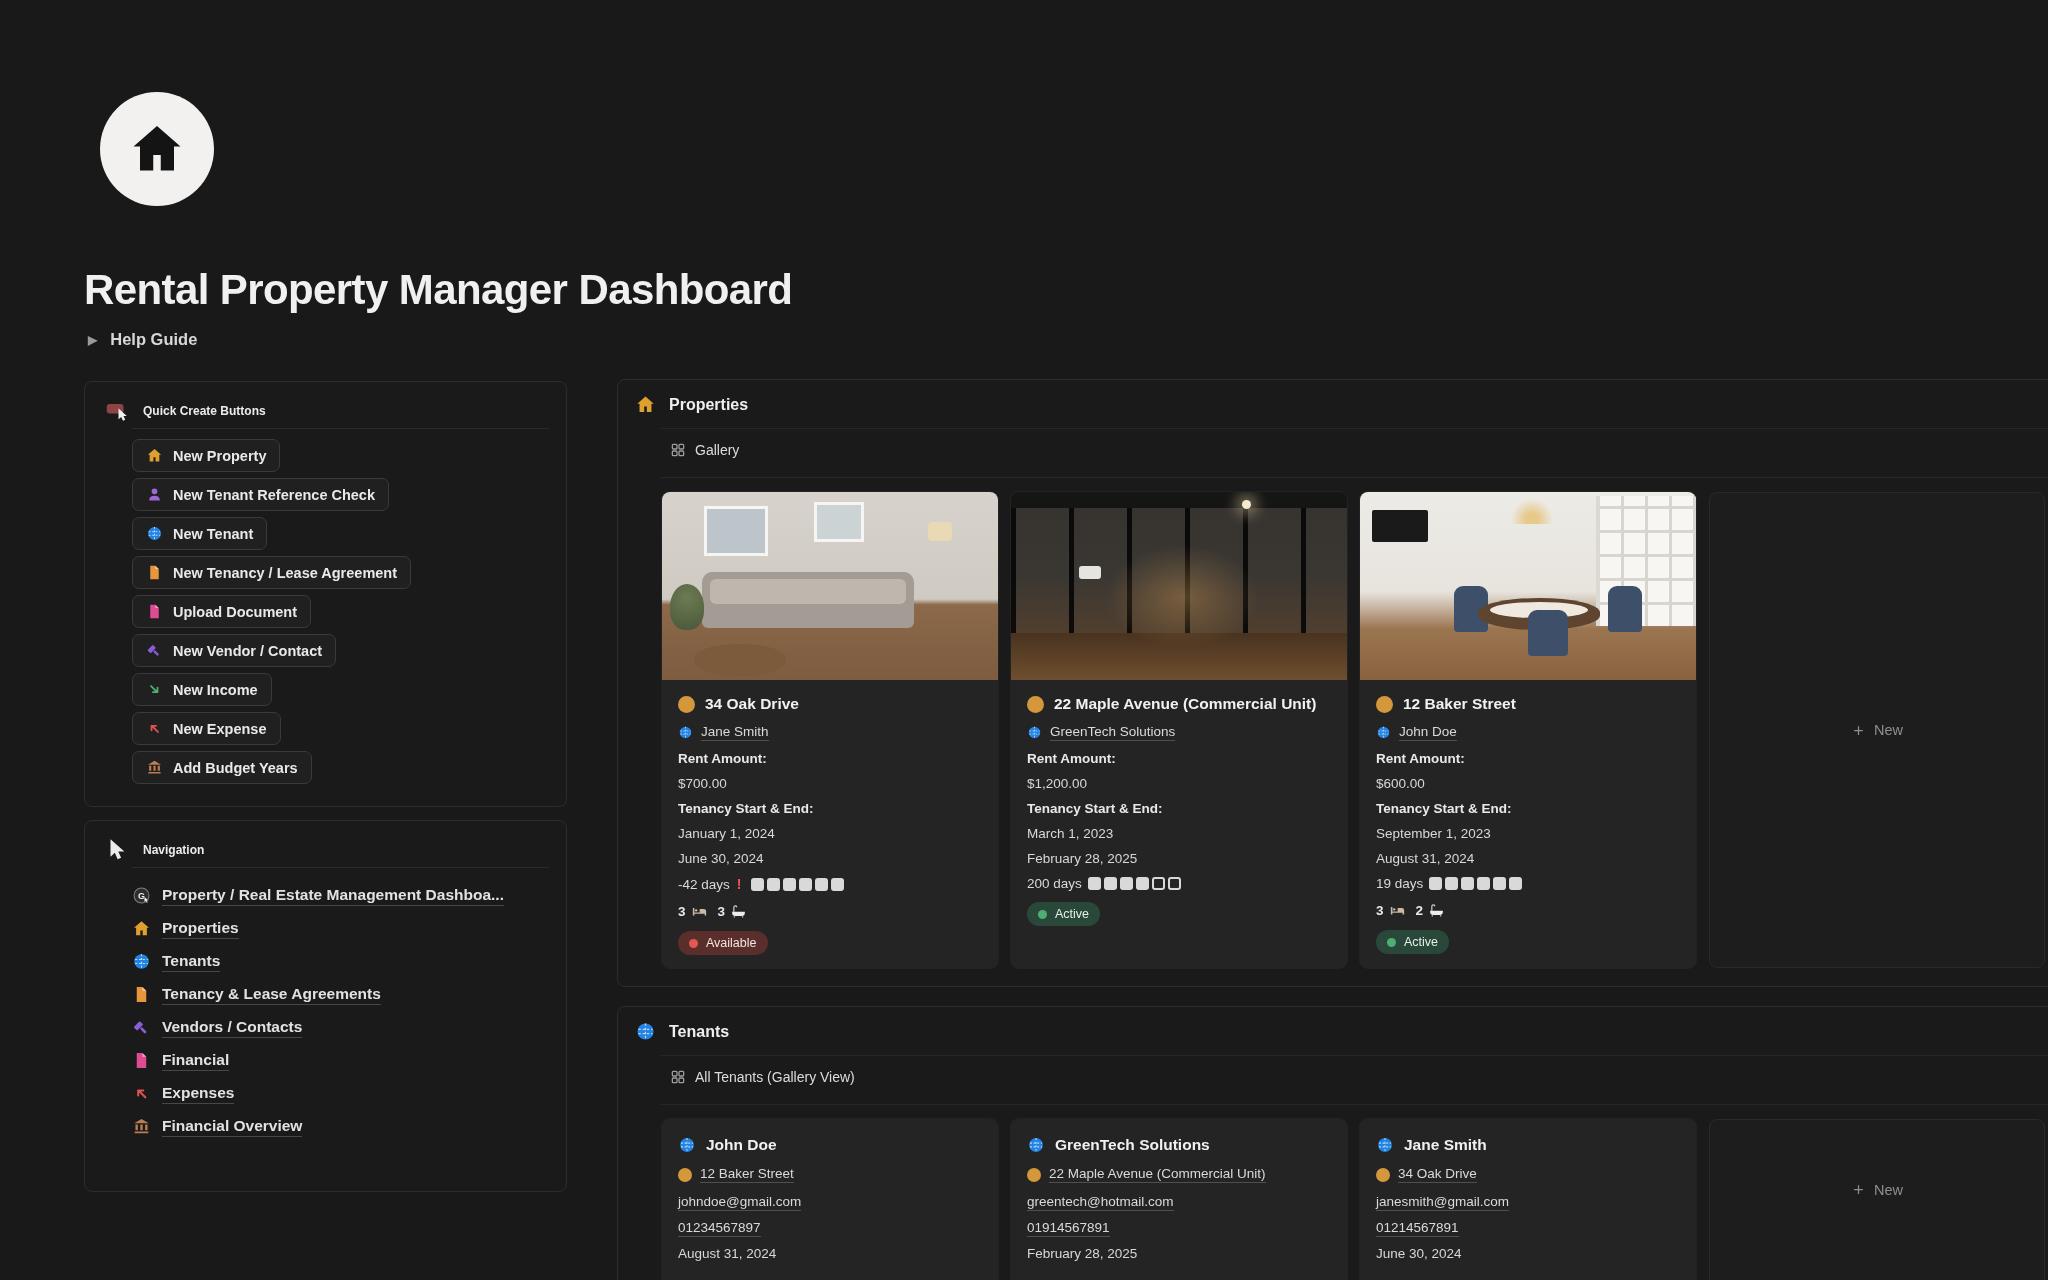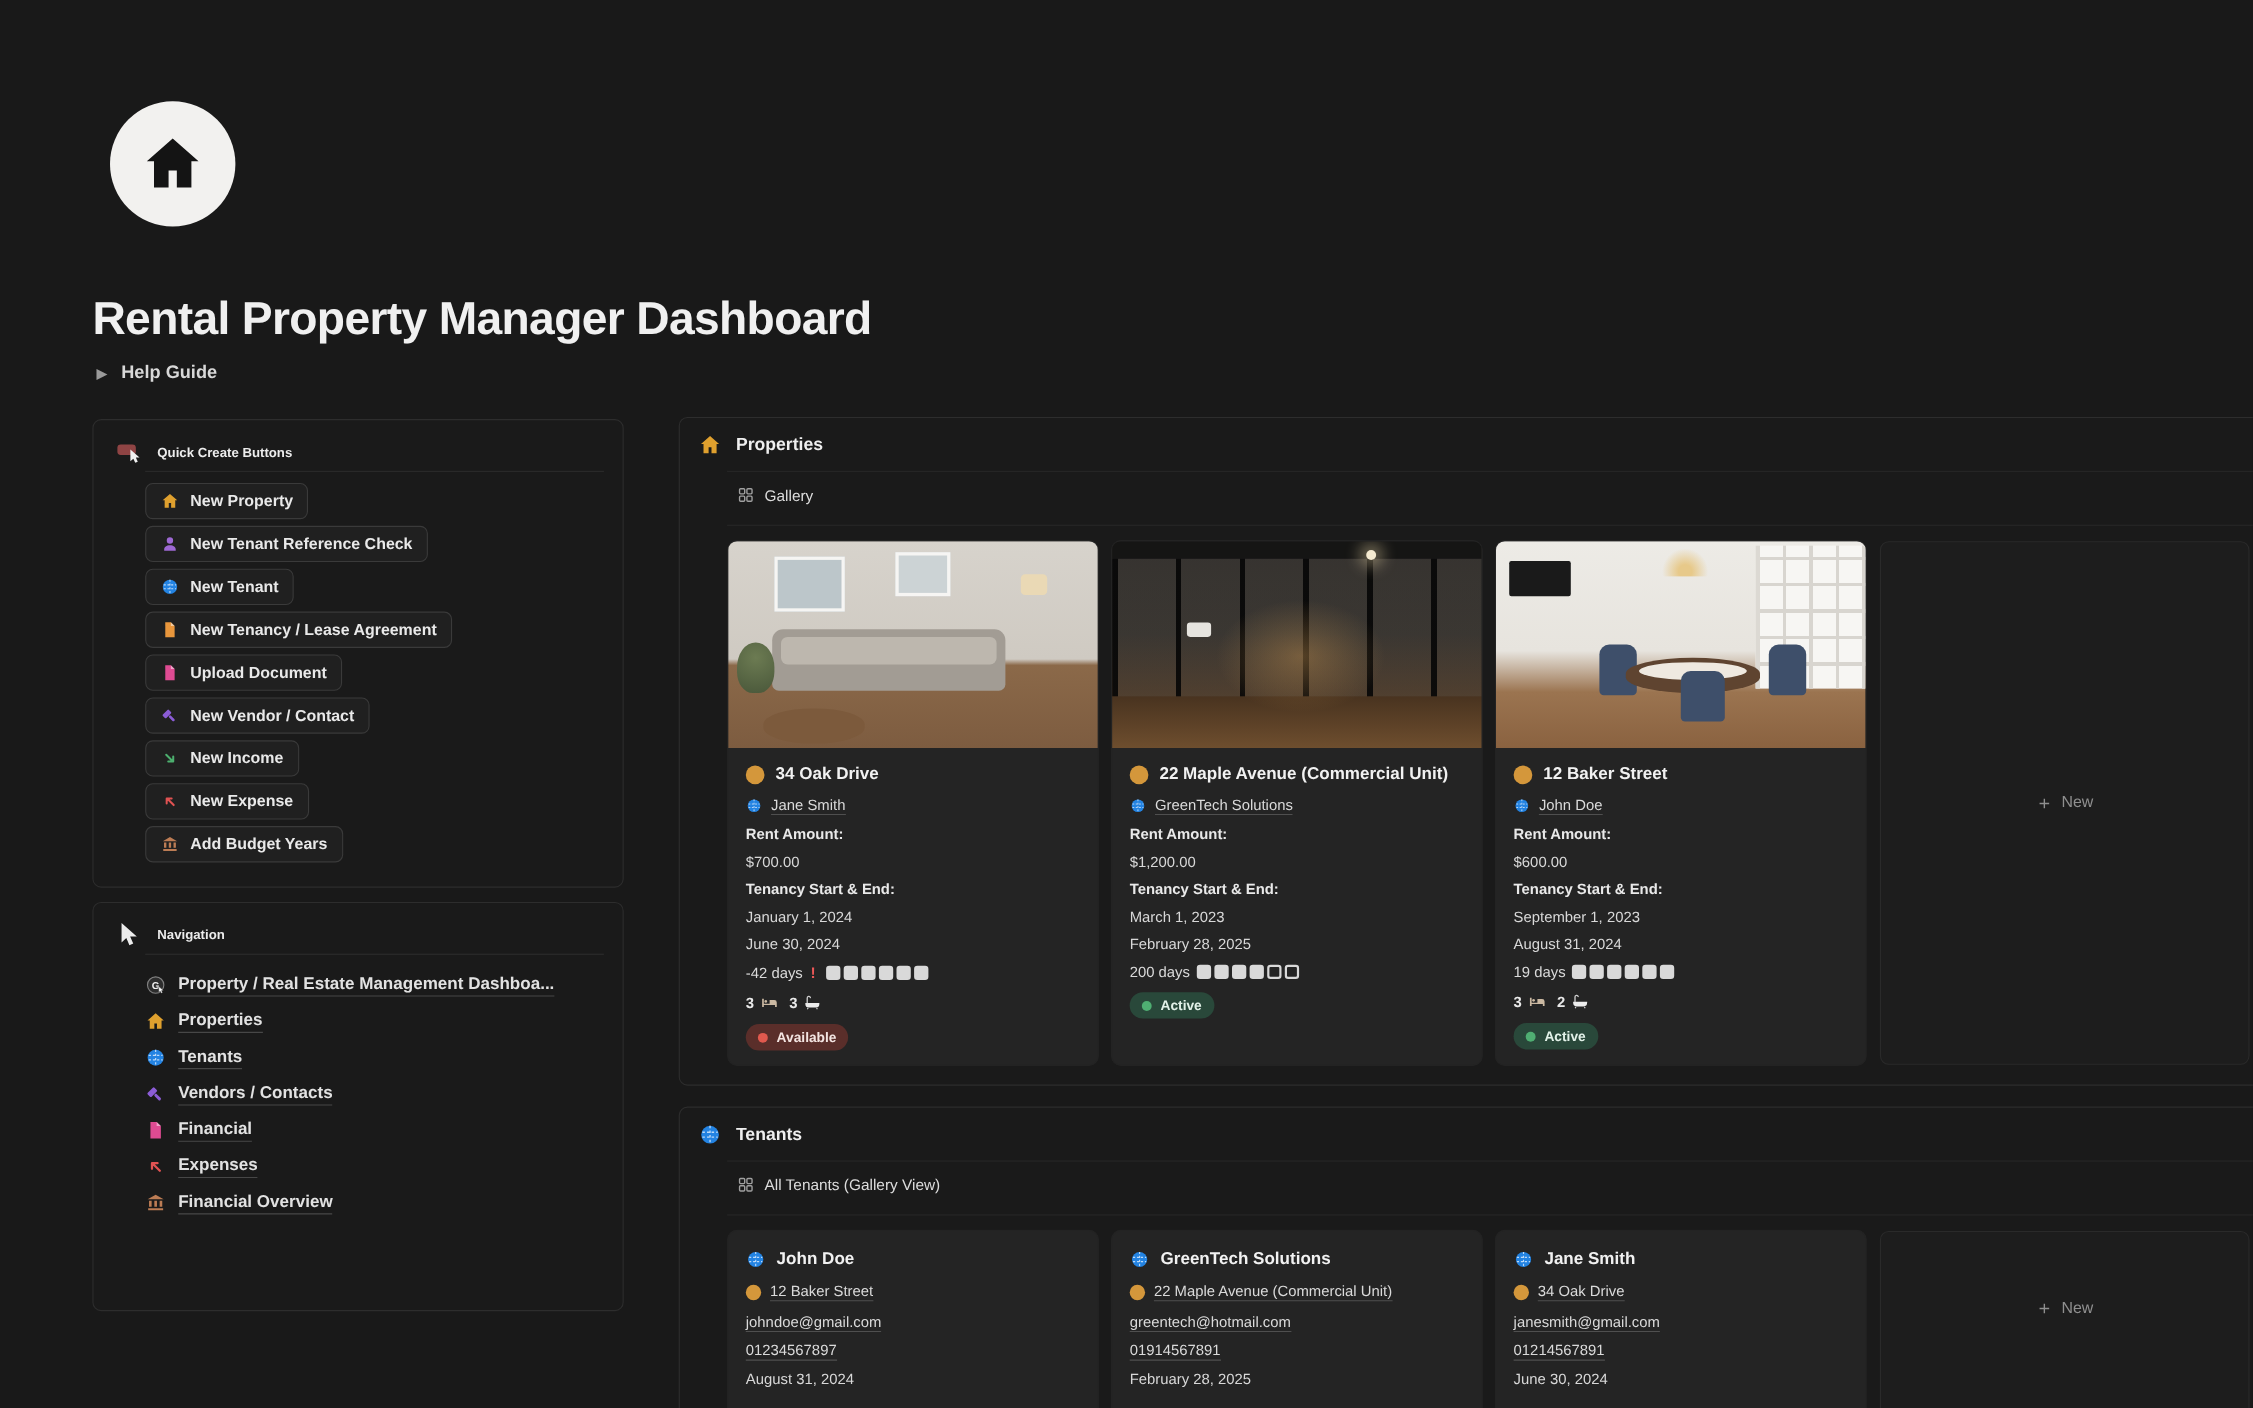--- a/index.html
+++ b/index.html
@@ -74,21 +74,21 @@
   .days-row{display:flex;align-items:center;margin:1px 0 11px;font-size:13.5px;color:#dadada}
   .excl{color:#eb5757;font-weight:800;margin:0 4px 0 7px;font-size:14px}
   .excl:empty{display:none;margin:0}
   .sqs{display:flex;gap:3px;margin-left:6px}
   .sq{width:13px;height:13px;border-radius:3px;border:2px solid #d9d9d9;box-sizing:border-box}
   .sq.filled{background:#d9d9d9}
   .bb-row{display:flex;align-items:center;gap:5px;font-size:13.5px;font-weight:700;
     color:#e9e9e9;margin-bottom:11px}
   .bb-row svg{width:17px;height:17px;margin-right:5px}
   .badge{display:inline-flex;align-items:center;gap:8px;height:24px;padding:0 11px;
-    border-radius:12px;font-size:12.5px;font-weight:700}
+    border-radius:12px;font-size:12.5px;font-weight:400}
   .bdot{width:9px;height:9px;border-radius:50%}
   .badge.red{background:#5a2e2a;color:#f3e4e1}.badge.red .bdot{background:#e1594e}
   .badge.green{background:#29483a;color:#e2f1e8}.badge.green .bdot{background:#4fae72}
 
   .newcard{width:336px;background:#1d1d1d;border:1px solid #2a2a2a;border-radius:8px;
     box-sizing:border-box;display:flex;justify-content:center;align-items:center;gap:8px;
     color:#8f8f8f;font-size:14.5px;cursor:pointer}
   .newcard svg{width:15px;height:15px;color:#8f8f8f}
   .newcard.h-prop{height:476px}
   .newcard.h-ten{height:448px;align-items:flex-start;padding-top:62px}
@@ -310,20 +310,26 @@
         </svg>
       <span class="ulink">Properties</span>
     </div>
     <div class="nav-item">
       <svg>
           <use href="#i-globe"></use>
         </svg>
       <span class="ulink">Tenants</span>
     </div>
     <div class="nav-item">
+      <svg class="ic-doc-orange">
+          <use href="#i-doc"></use>
+        </svg>
+      <span class="ulink">Tenancy &amp; Lease Agreements</span>
+    </div>
+    <div class="nav-item">
       <svg class="ic-hammer">
           <use href="#i-hammer"></use>
         </svg>
       <span class="ulink">Vendors / Contacts</span>
     </div>
     <div class="nav-item">
       <svg class="ic-doc-pink">
           <use href="#i-doc"></use>
         </svg>
       <span class="ulink">Financial</span>

